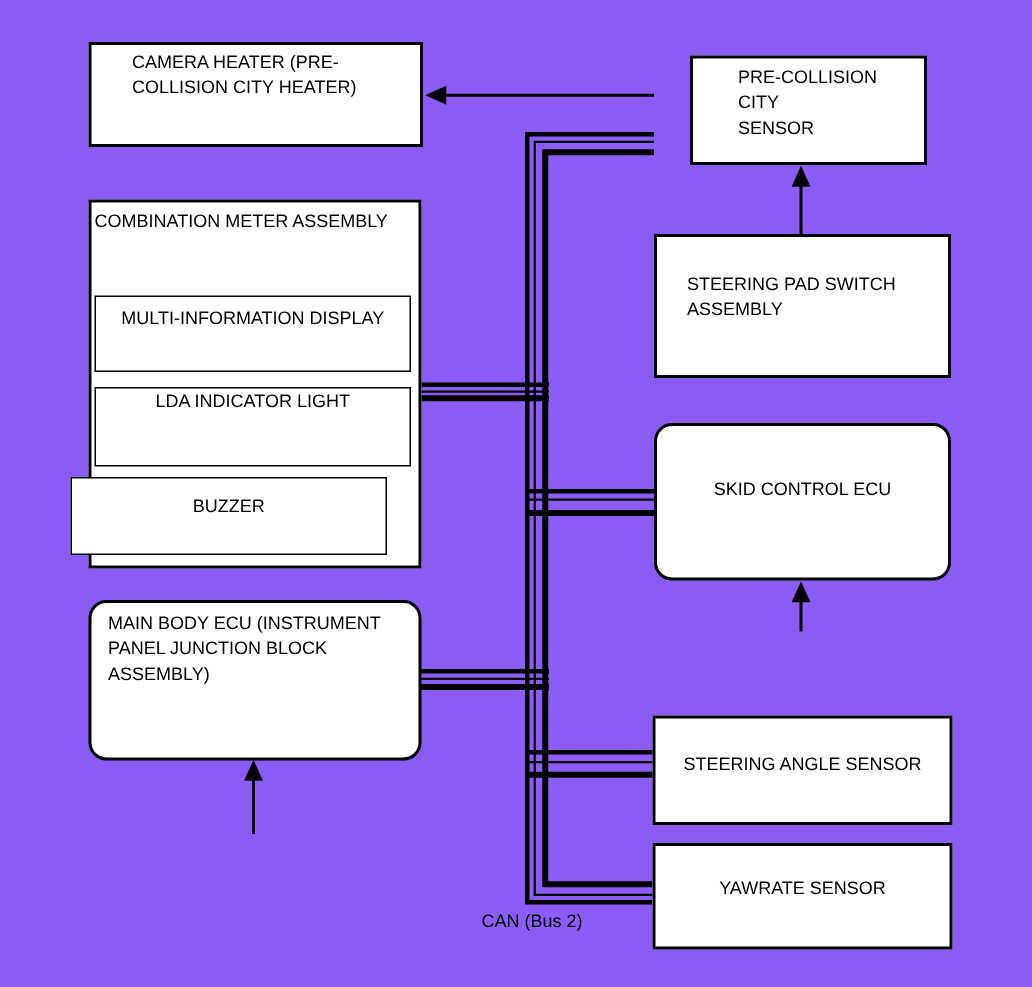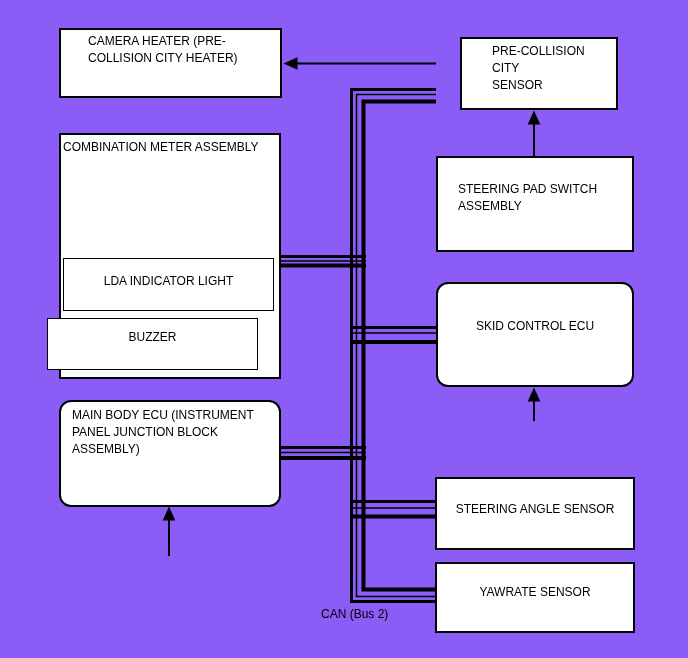--- a/index.html
+++ b/index.html
@@ -86,22 +86,23 @@
       <line x1="169" y1="556" x2="169" y2="520" stroke="#000" stroke-width="2"></line>
       <path d="M169 506.5 L162.7 520.5 L175.3 520.5 Z" fill="#000" stroke="none"></path>
     </g>
   </svg>
 
   <div class="box" style="left:59px;top:28px;width:223px;height:70px;padding:3px 8px 0 27px;">CAMERA HEATER (PRE-
 COLLISION CITY HEATER)</div>
 
   <div class="box" style="left:59px;top:133px;width:222px;height:246px;padding:4px 2px 0 2px;">COMBINATION METER ASSEMBLY</div>
 
+  <div class="box thin center-h" style="left:63px;top:197px;width:211px;height:51px;padding-top:6px;">MULTI-INFORMATION DISPLAY</div>
 
-  <div class="box thin center-h" style="left:63px;top:258px;width:211px;height:53px;padding-top:14px;">LDA INDICATOR LIGHT</div>
+  <div class="box thin center-h" style="left:63px;top:258px;width:211px;height:53px;">LDA INDICATOR LIGHT</div>
 
   <div class="box thin center-h" style="left:47px;top:318px;width:211px;height:52px;padding-top:10px;">BUZZER</div>
 
   <div class="box round" style="left:59px;top:400px;width:222px;height:107px;padding:5px 10px 0 11px;">MAIN BODY ECU (INSTRUMENT
 PANEL JUNCTION BLOCK
 ASSEMBLY)</div>
 
 
   <div class="box" style="left:460px;top:37px;width:158px;height:73px;padding:4px 8px 0 30px;">PRE-COLLISION CITY
 SENSOR</div>

